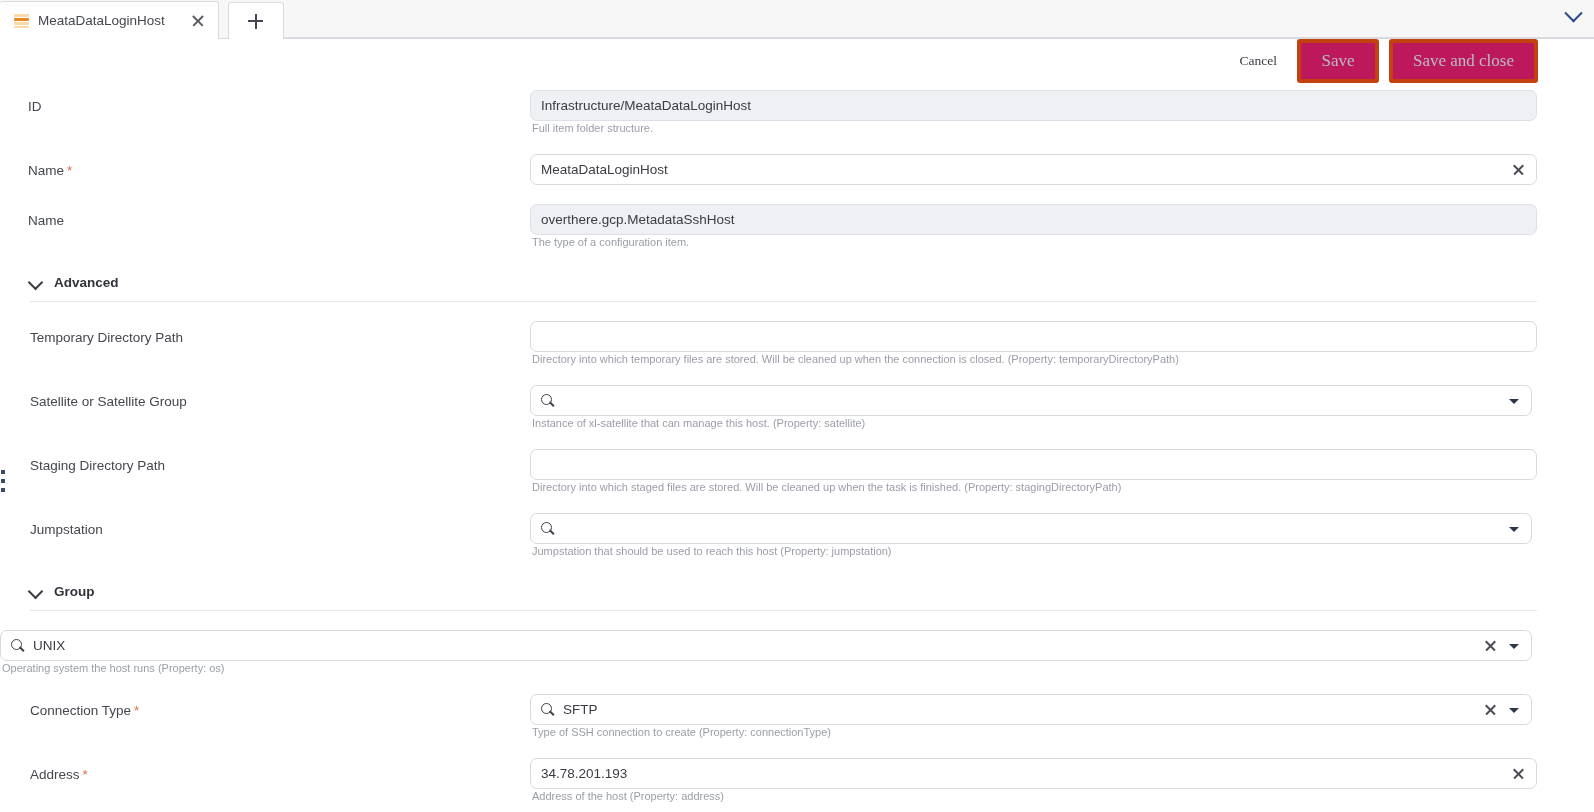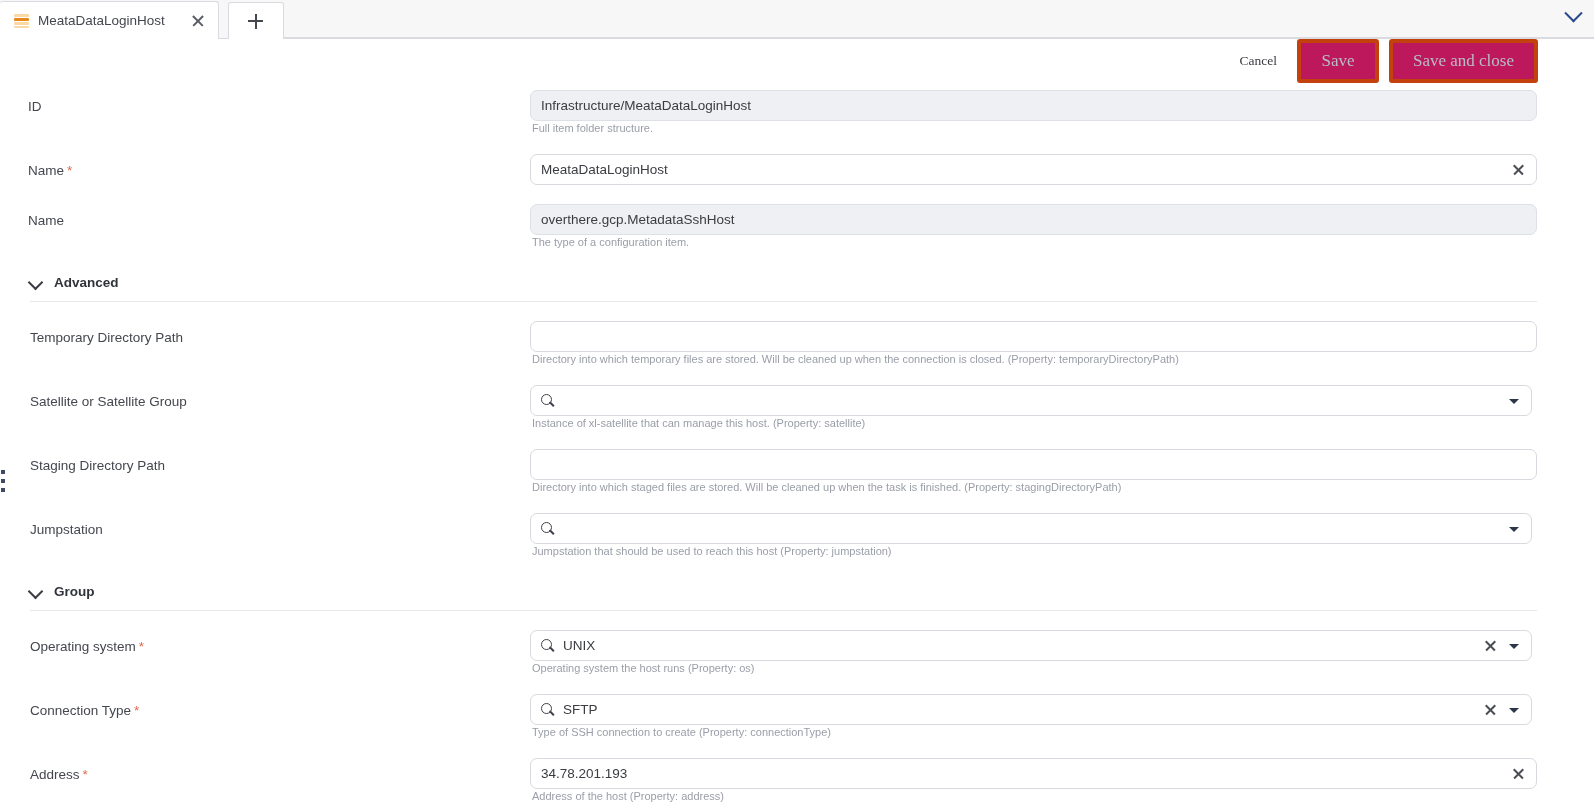--- a/index.html
+++ b/index.html
@@ -444,23 +444,20 @@
   <div class="section">
     <div class="section-head">
       <span class="section-chev"></span>
       <span class="section-title">Group</span>
     </div>
     <div class="section-rule"></div>
   </div>
   <div class="spacer-12"></div>
 
   <div class="row">
-    <div class="label-col indent">
-      <span>Operating system</span><span class="req">*</span>
-    </div>
     <div class="field-col narrow">
       <div class="input-wrap">
         <span class="icon-search"></span>
         <input type="text" value="UNIX" style="">
         <span class="icon-clear"></span>
         <span class="icon-caret"></span>
       </div>
       <div class="helper">Operating system the host runs (Property: os)</div>
     </div>
   </div>

